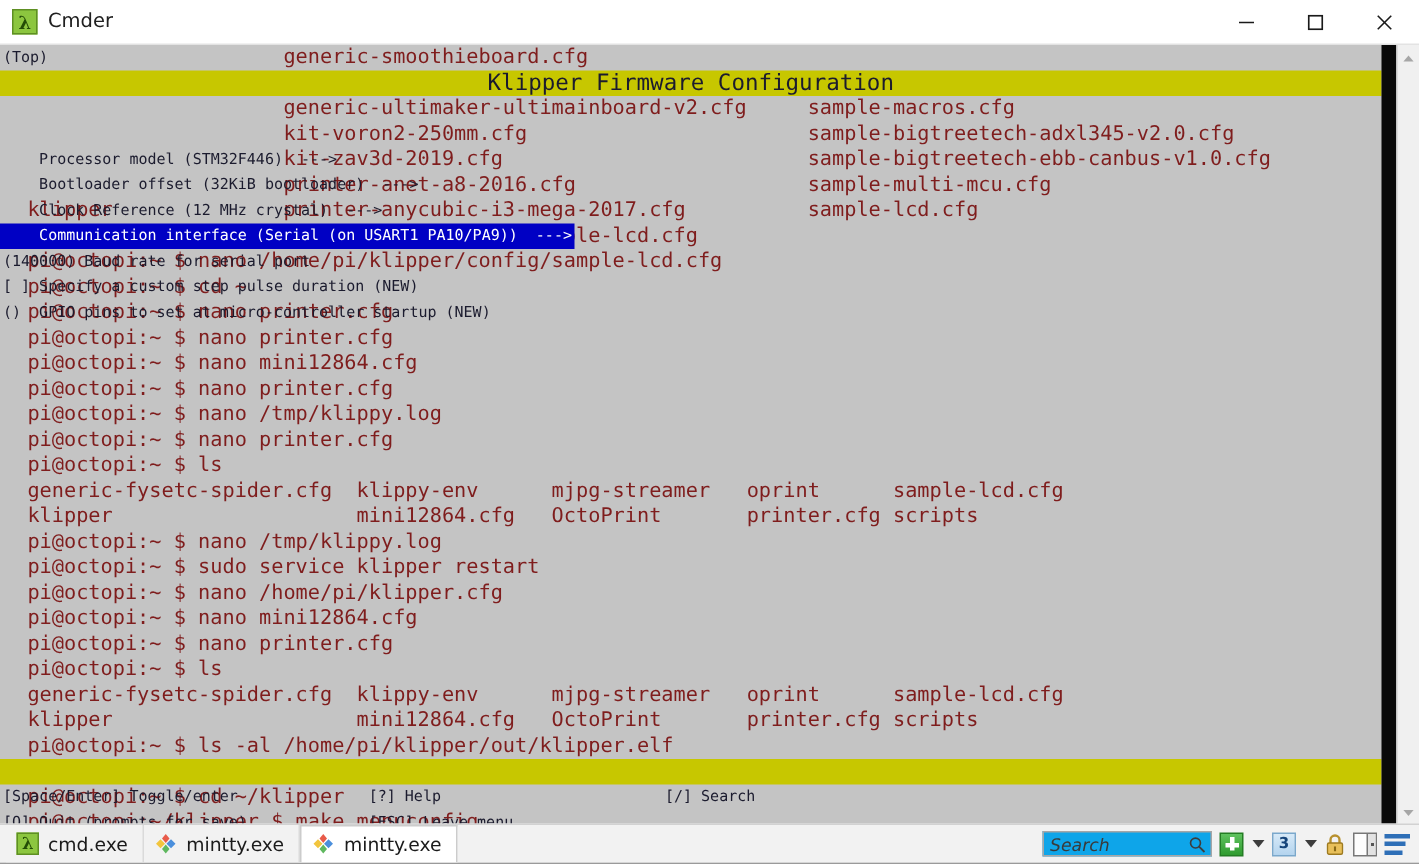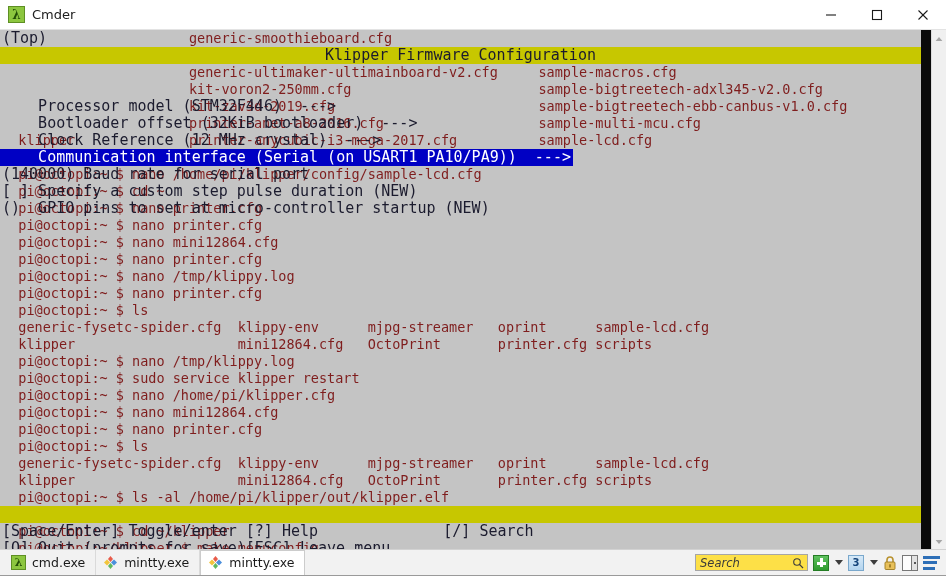--- a/index.html
+++ b/index.html
@@ -82,21 +82,21 @@
 
   #menu-layer {
     position: absolute; left: 0; top: 0;
     width: 931px; height: 520px;
   }
 
   .trow {
     position: absolute; left: 0;
     width: 921px; height: 17px;
     font-family: "DejaVu Sans Mono", monospace;
-    font-size: 15px;
+    font-size: 10px;
     line-height: 17px;
     color: #1b1b2e;
     white-space: pre;
     padding-left: 2px;
   }
 
   .band-yellow {
     position: absolute; left: 0;
     width: 921px; height: 17px;
     background: #c7c700;
@@ -173,21 +173,21 @@
   }
   .tab-icon-mintty { width: 15px; height: 15px; position: relative; }
 
   #tray {
     position: absolute; right: 6px;
     display: flex; align-items: center; gap: 5px;
   }
   #search-wrap {
     position: relative;
     width: 113px; height: 17px;
-    background: #fde047;
+    background: #0ea5e9;
     border: 1px solid #a6a6a6;
     display: flex; align-items: center;
   }
   #search-input {
     border: none; outline: none; background: transparent;
     width: 92px; height: 15px;
     font-size: 11.5px; padding-left: 4px;
     font-style: italic; color: #3a3a3a;
     font-family: "DejaVu Sans", sans-serif;
   }

